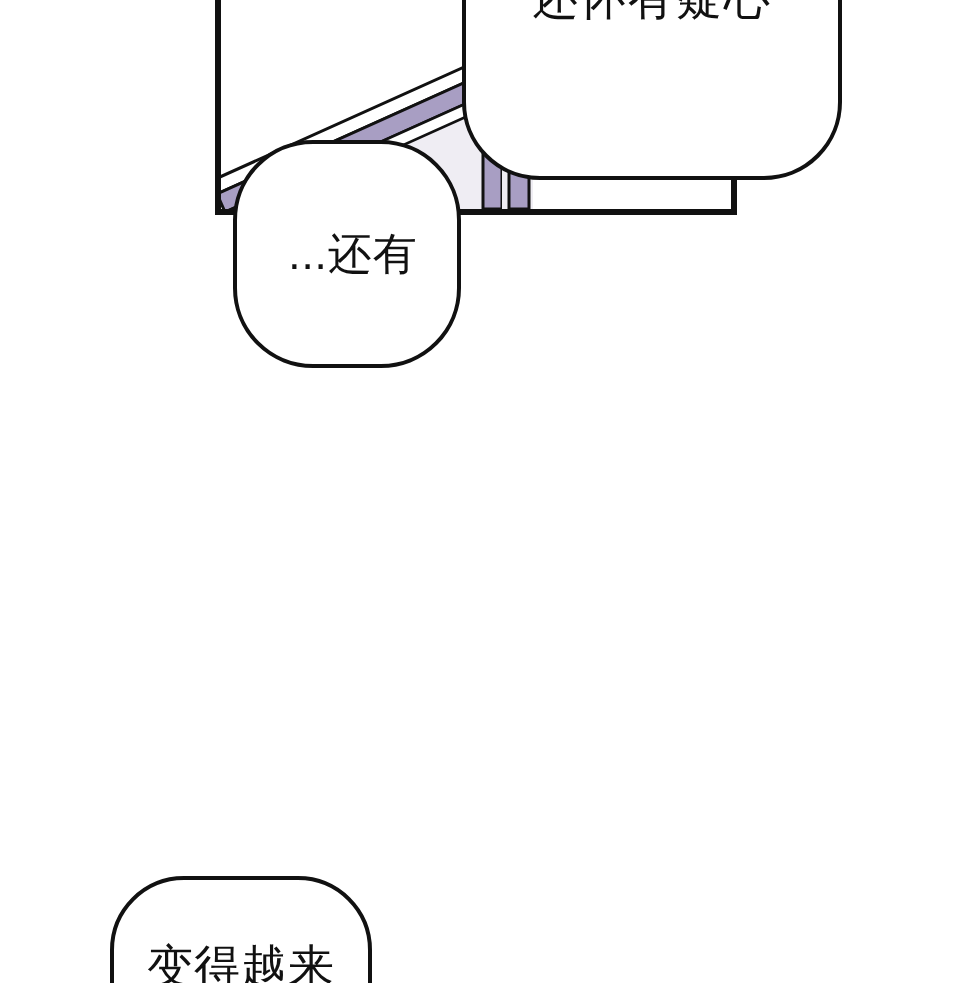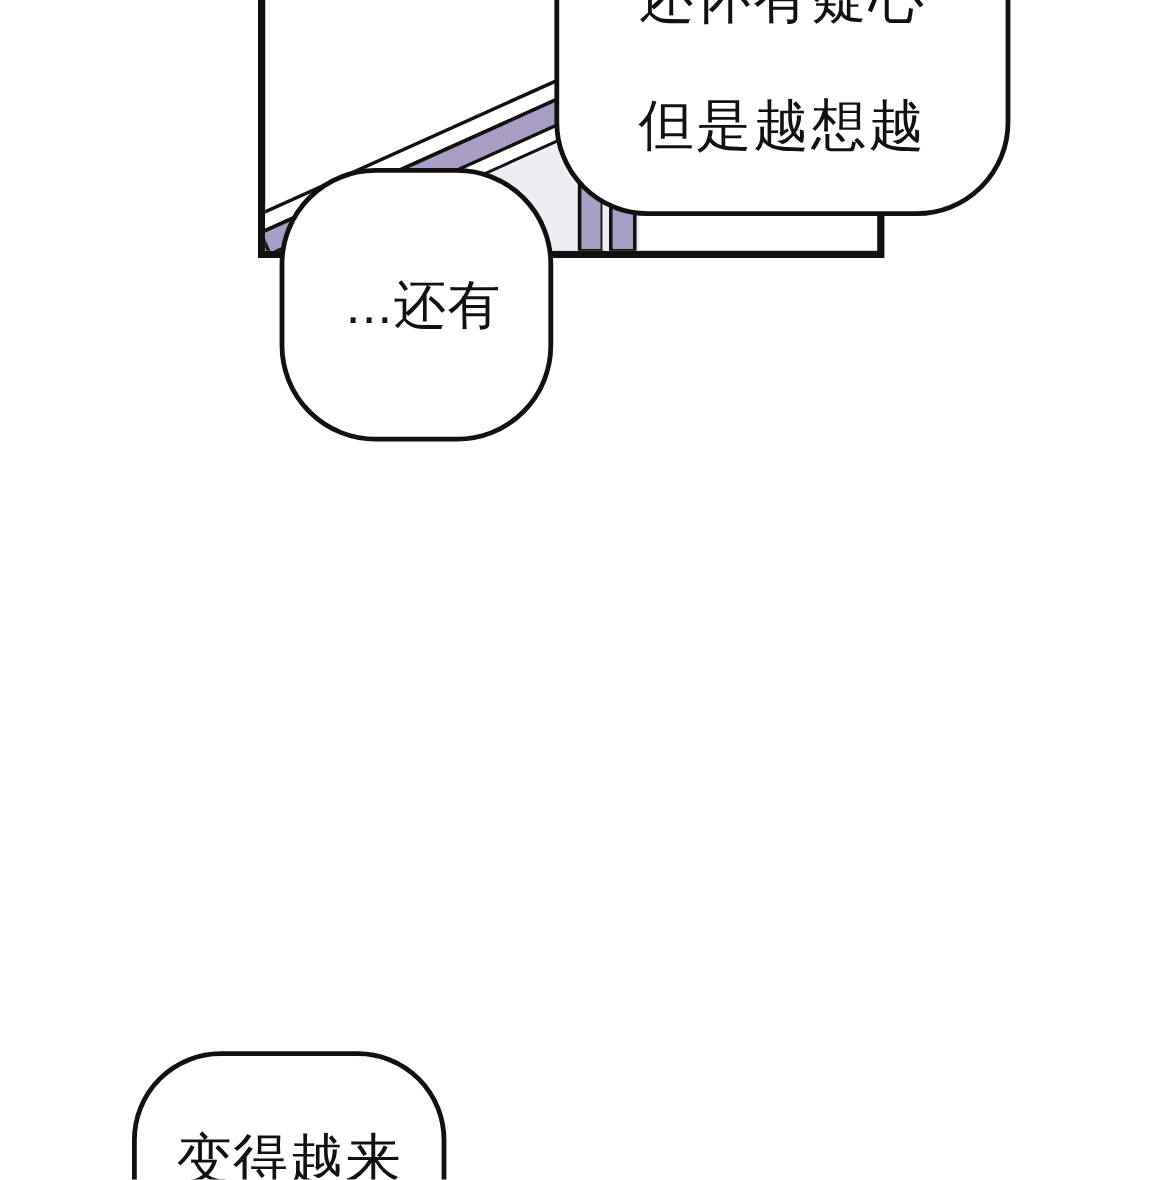--- a/index.html
+++ b/index.html
@@ -100,21 +100,21 @@
     <polygon points="-10,200 250,83 256,96 -4,213" stroke="#111111" stroke-width="3" fill="#ffffff"></polygon>
 
     <polygon points="-4,213 256,96 264,114 4,231" stroke="#111111" stroke-width="3" fill="#a89ec3"></polygon>
 
     <polygon points="4,231 264,114 269,125 9,242" stroke="#111111" stroke-width="2.5" fill="#ffffff"></polygon>
   </svg>
 </div>
 
 <div class="bubble bubble-top-right">
   <div class="bubble-text"><span>还怀有疑心</span><br>
-<span>但是越想越</span><br>
+<br>
 </div>
 </div>
 
 <div class="bubble bubble-middle">
   <div class="bubble-text">...还有</div>
 </div>
 
 <div class="bubble bubble-bottom">
   <div class="bubble-text">变得越来</div>
 </div>

